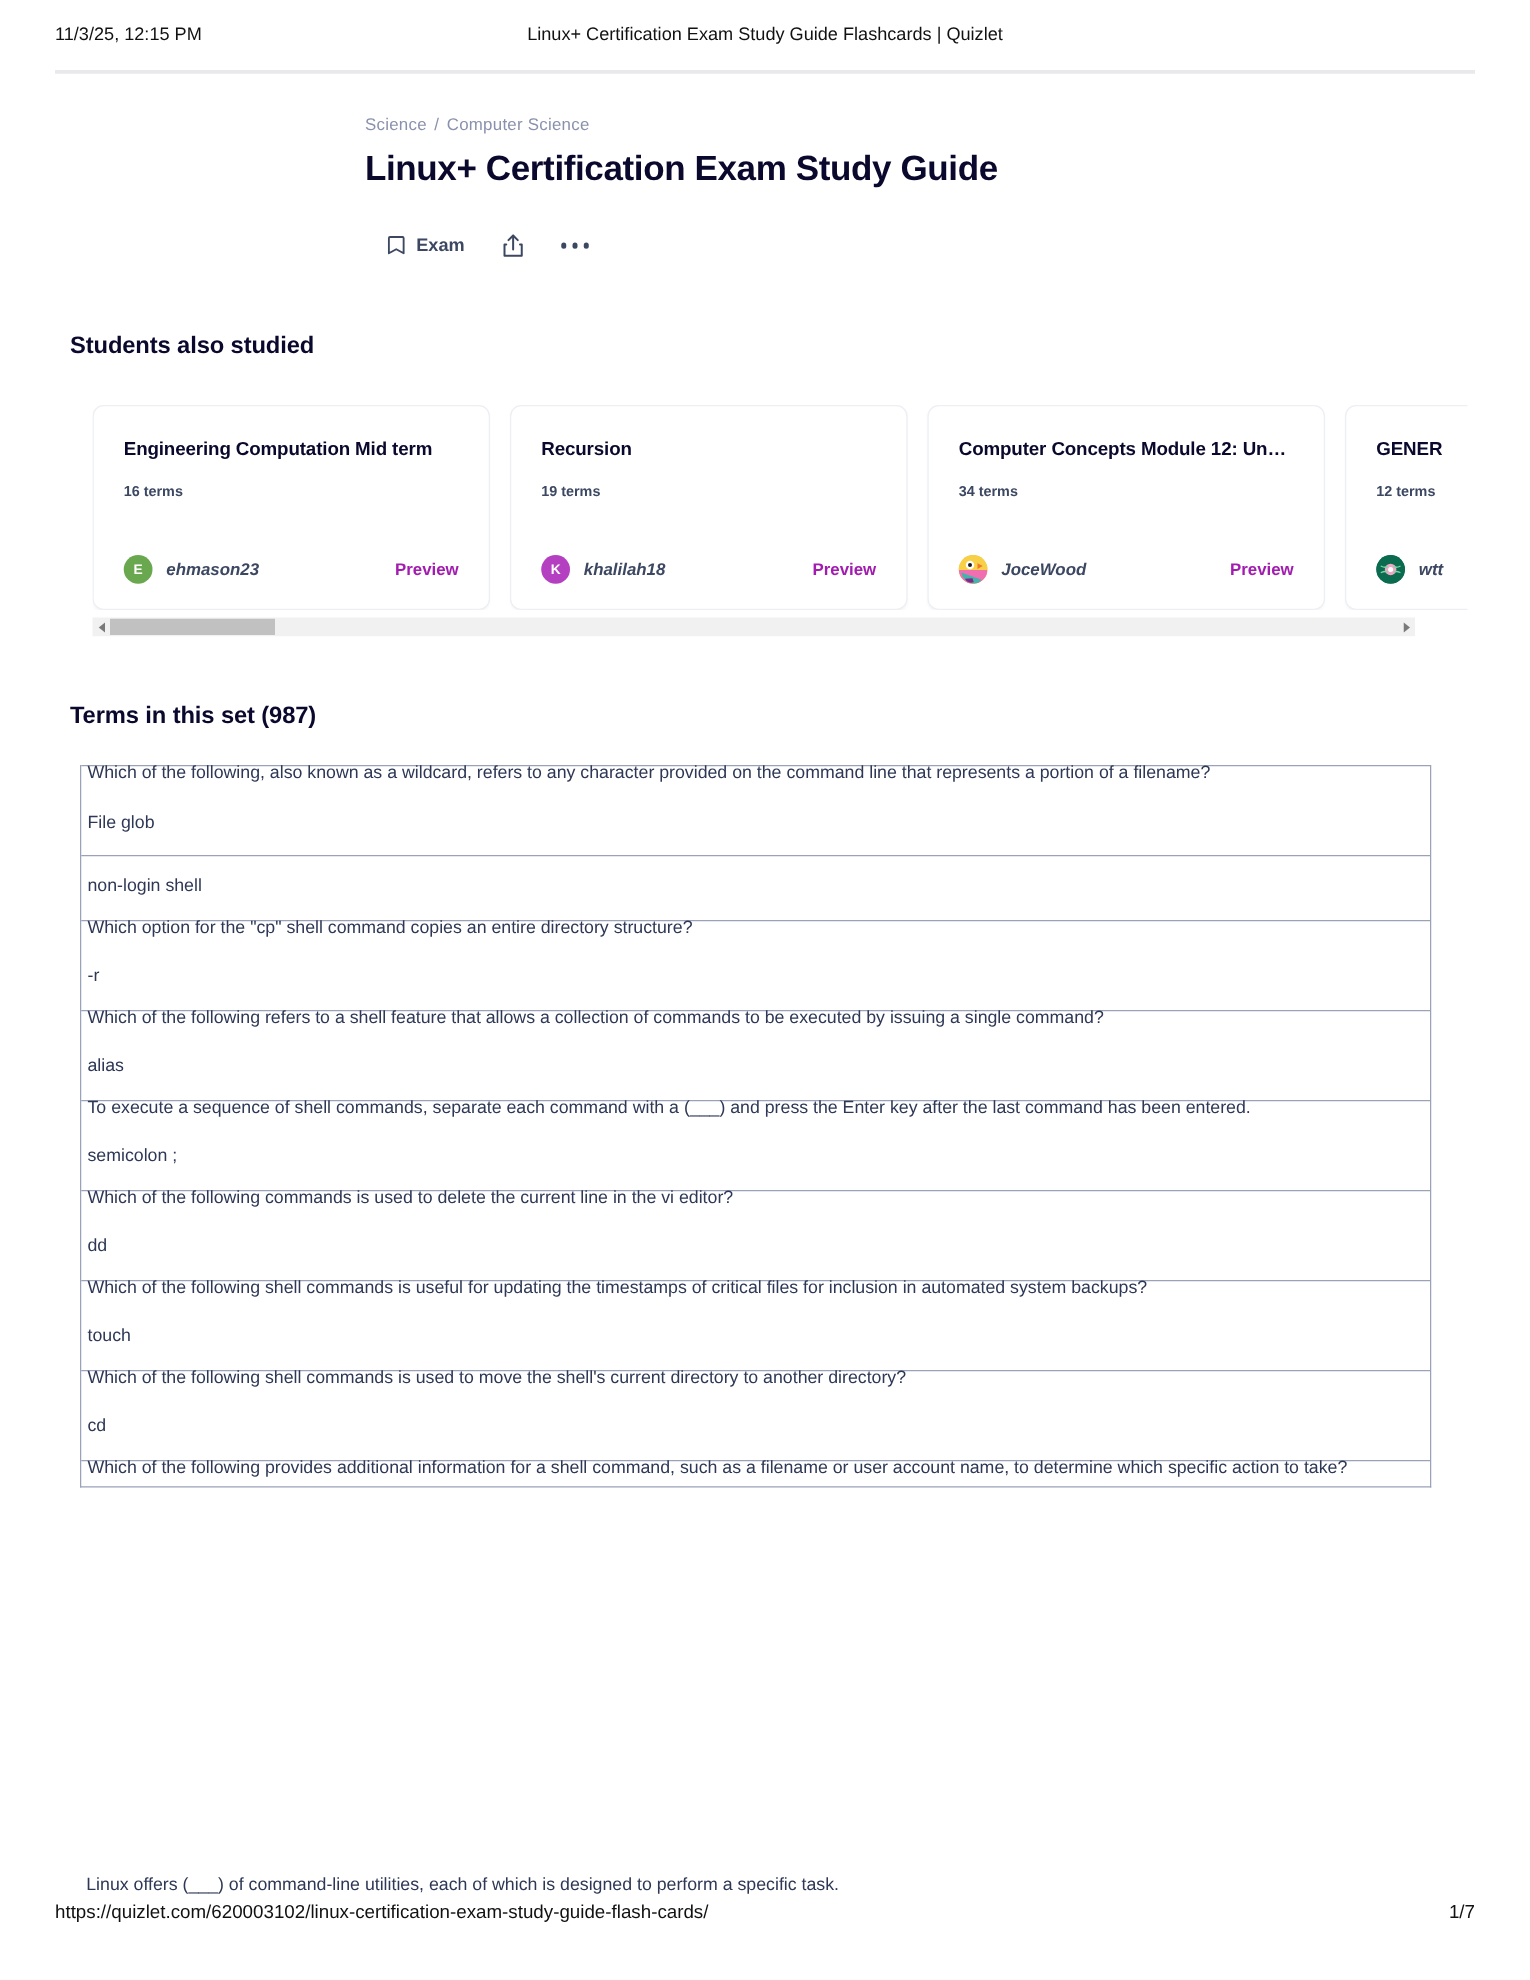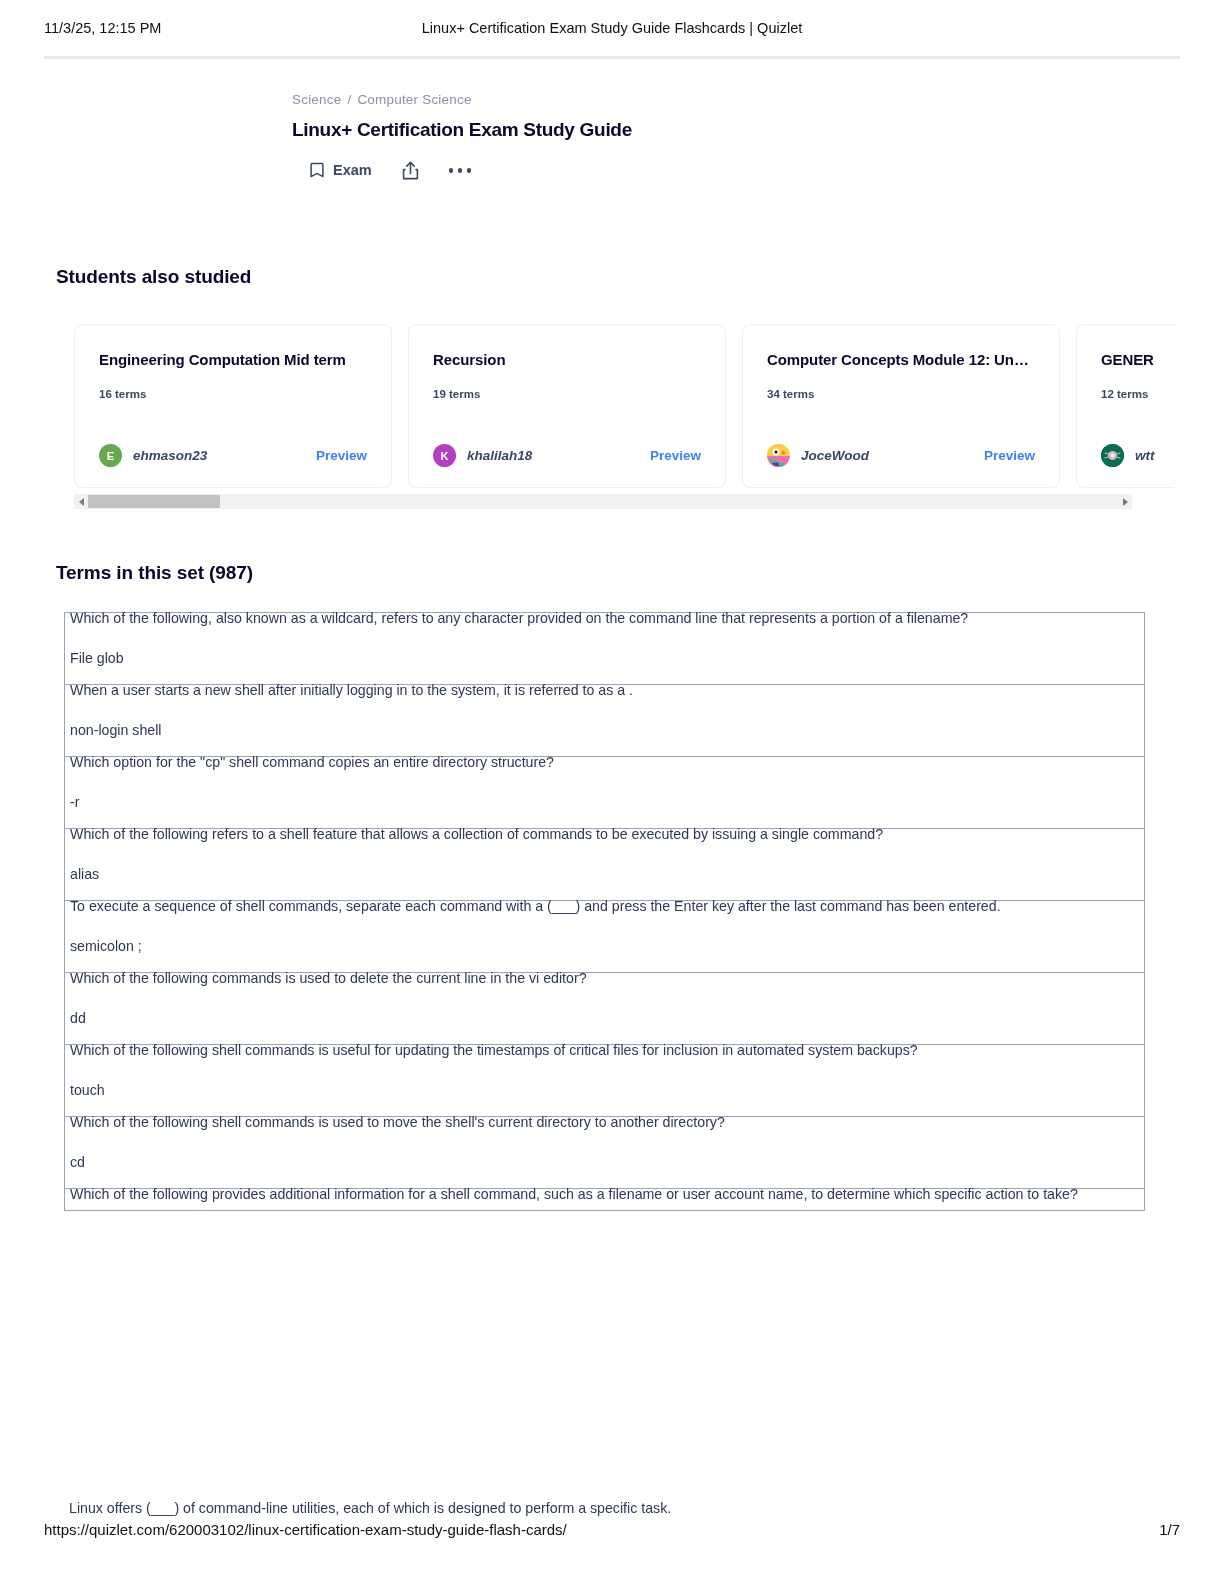--- a/index.html
+++ b/index.html
@@ -49,25 +49,25 @@
   .breadcrumb {
     font-size: 13.5px;
     color: #8a91ad;
     letter-spacing: .2px;
     margin-bottom: 12px;
     white-space: nowrap;
   }
   .breadcrumb .crumb { color: #8a91ad; }
   .breadcrumb .sep { margin: 0 6px; color: #8a91ad; }
   .set-title {
-    font-size: 19px;
+    font-size: 28px;
     font-weight: bold;
     color: #0a092d;
     letter-spacing: -0.3px;
-    margin: 0 0 20px 0;
+    margin: 0 0 36px 0;
     line-height: 1.15;
   }
   .set-actions {
     display: flex;
     align-items: center;
     gap: 30px;
     margin-left: 18px;
   }
   .act {
     display: flex;
@@ -155,21 +155,21 @@
     font-size: 13.5px;
     font-weight: bold;
     color: #3c4762;
     white-space: nowrap;
     font-style: italic;
   }
   .sc-preview {
     margin-left: auto;
     font-size: 13.5px;
     font-weight: bold;
-    color: #3b82f6;
+    color: #a21caf;
     white-space: nowrap;
   }
 
   .scrollbar {
     position: absolute;
     top: 494px;
     left: 74px;
     width: 1058px;
     height: 15px;
     background: #f1f1f1;
@@ -371,21 +371,20 @@
 <div class="section-title" id="terms-title">Terms in this set (987)</div>
 
 <div class="terms-table">
 
   <div class="term-row">
     <div class="term-q">Which of the following, also known as a wildcard, refers to any character provided on the command line that represents a portion of a filename?</div>
     <div class="term-a">File glob</div>
   </div>
 
   <div class="term-row">
-    <div class="term-q">When a user starts a new shell after initially logging in to the system, it is referred to as a .</div>
     <div class="term-a">non-login shell</div>
   </div>
 
   <div class="term-row">
     <div class="term-q">Which option for the "cp" shell command copies an entire directory structure?</div>
     <div class="term-a">-r</div>
   </div>
 
   <div class="term-row">
     <div class="term-q">Which of the following refers to a shell feature that allows a collection of commands to be executed by issuing a single command?</div>

